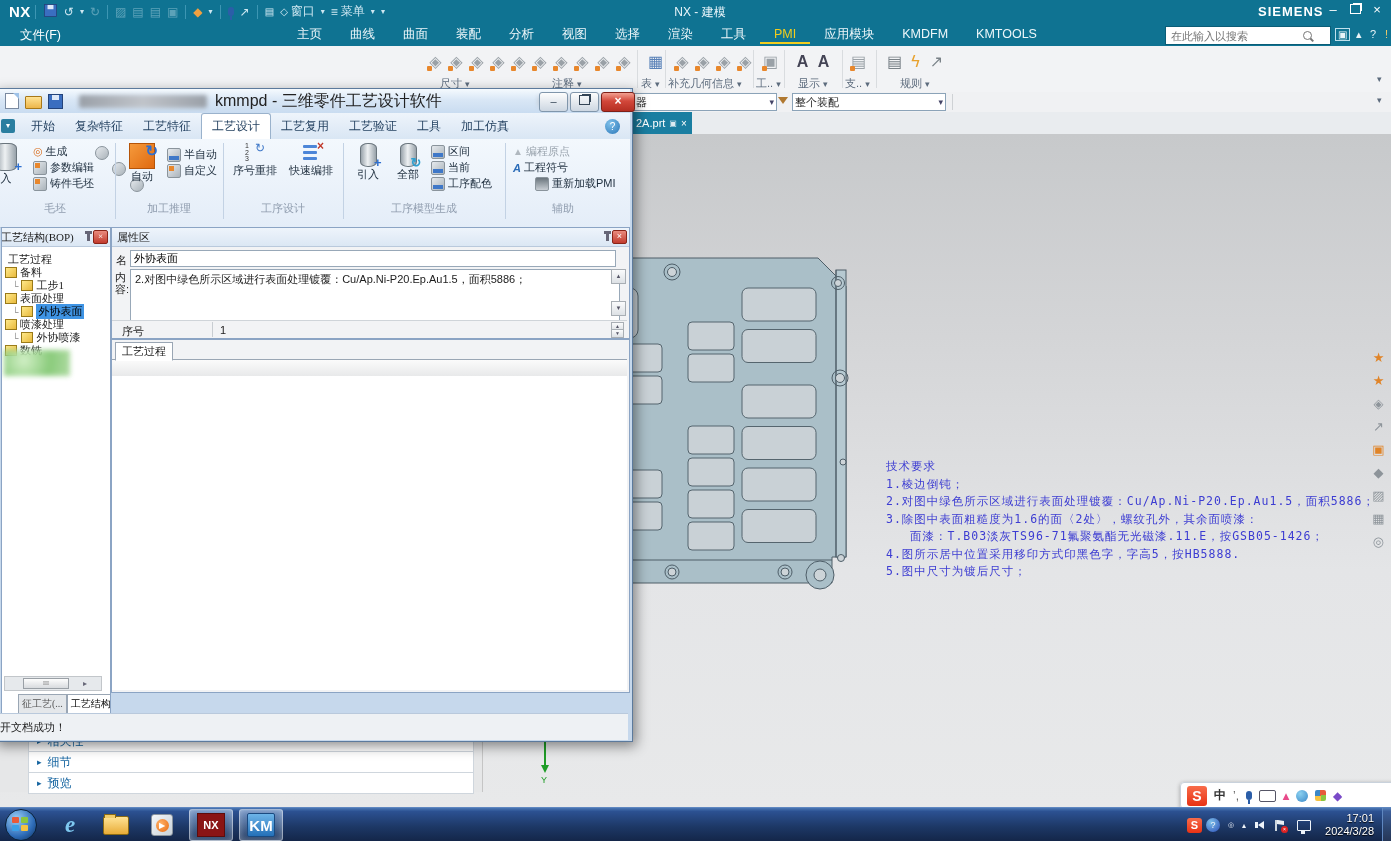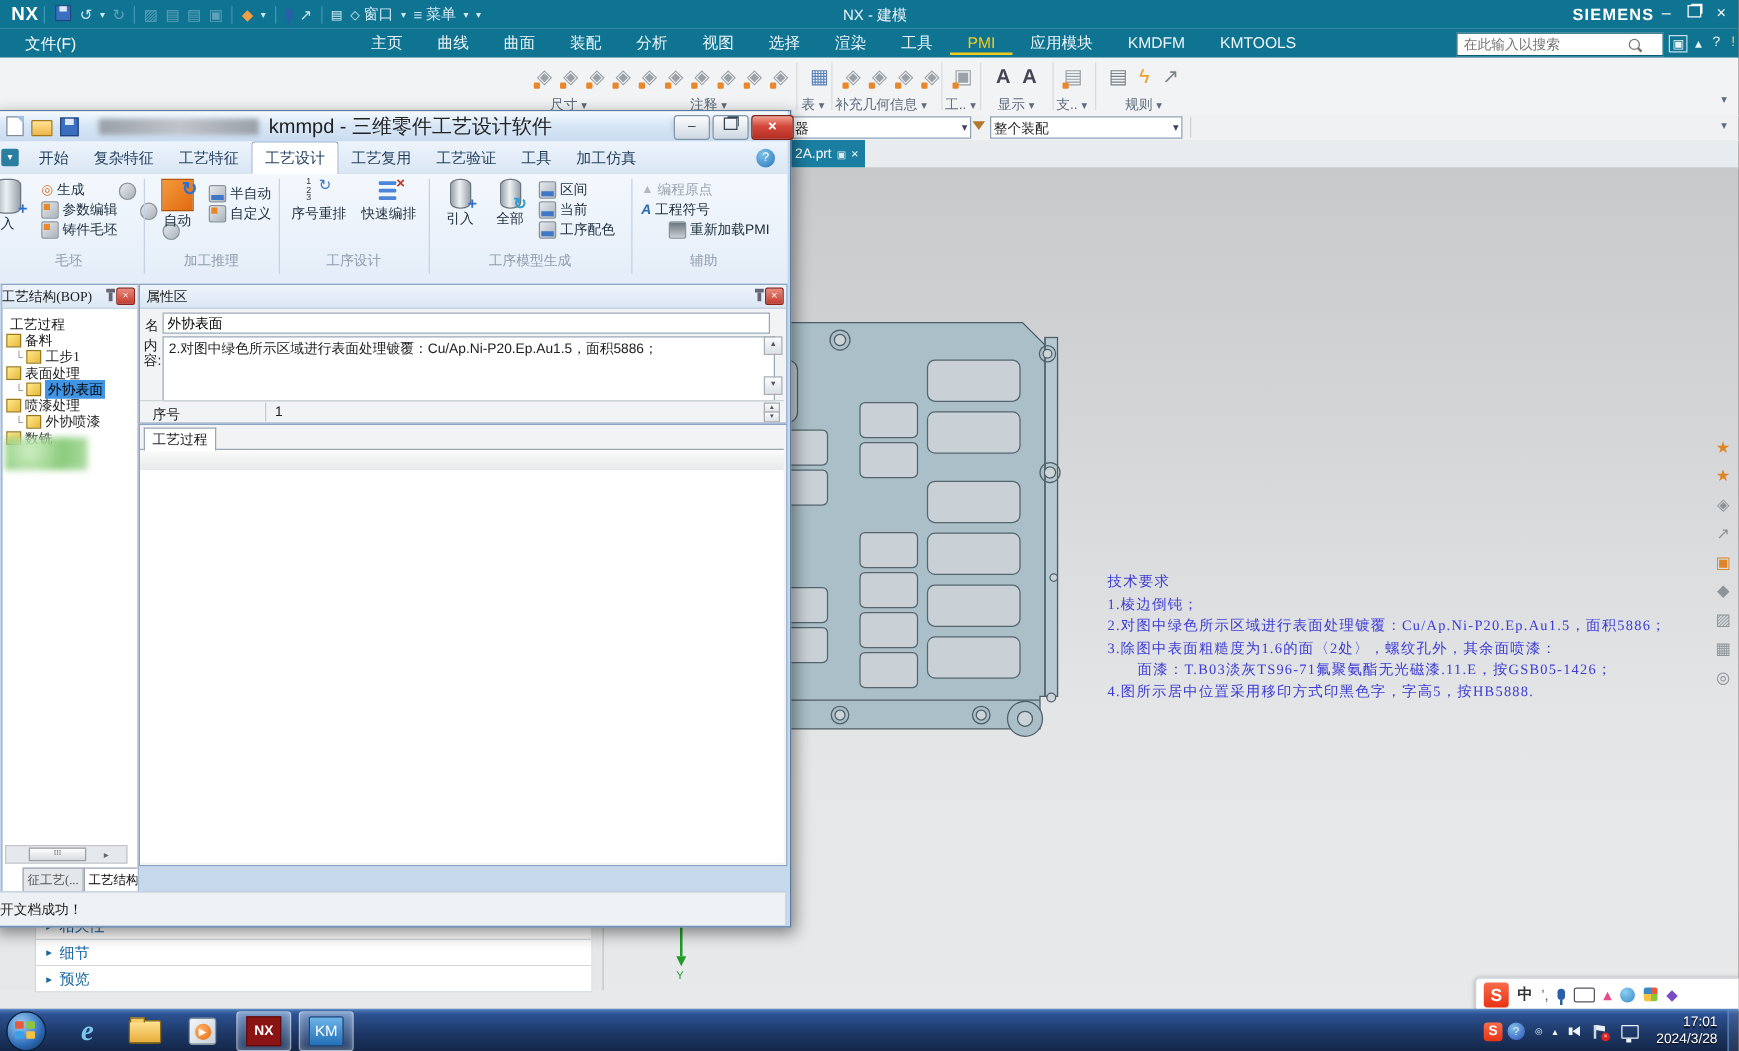--- a/index.html
+++ b/index.html
@@ -116,21 +116,21 @@
   .orb{width:30px;height:30px;border-radius:50%;background:radial-gradient(circle at 35% 30%,#9cd0f8,#2e6cb8 60%,#0d2c55);border:1px solid #0a2038;position:relative;}
   .orb .q{position:absolute;width:7px;height:6px;border-radius:1px;}
   .tbtn{width:42px;height:30px;border-radius:3px;display:flex;align-items:center;justify-content:center;}
   .tbtn.active{background:linear-gradient(180deg,rgba(200,225,250,.45),rgba(120,160,210,.2));border:1px solid rgba(255,255,255,.5);box-shadow:inset 0 0 6px rgba(255,255,255,.35);}
   .ie-e{color:#7ec8f0;font-size:23px;font-style:italic;font-weight:bold;font-family:"Liberation Serif",serif;}
   .folder-ic{width:24px;height:17px;background:linear-gradient(180deg,#ffe394,#e8ac38);border:1px solid #8a6a14;border-radius:2px;position:relative;}
   .folder-ic::before{content:"";position:absolute;left:0;top:-3px;width:10px;height:3px;background:#f2cd6a;border:1px solid #8a6a14;border-bottom:none;}
   .wmp-ic{width:20px;height:20px;background:linear-gradient(135deg,#f4f6f8,#c8d2da);border:1px solid #8a949e;display:flex;align-items:center;justify-content:center;border-radius:3px;}
   .wmp-dot{width:13px;height:13px;border-radius:50%;background:radial-gradient(circle at 35% 35%,#ffb066,#e86a10);color:#fff;font-size:8px;text-align:center;line-height:13px;}
   .nx-ic{width:26px;height:22px;background:#8a1414;color:#fff;font-weight:bold;font-size:11px;display:flex;align-items:center;justify-content:center;border:1px solid #5c0c0c;}
-  .km-ic{width:26px;height:22px;background:linear-gradient(180deg,#6db4e8,#2470b8);color:#fff;font-weight:normal;font-size:12px;display:flex;align-items:center;justify-content:center;border:1px solid #1a4a80;border-radius:2px;}
+  .km-ic{width:26px;height:22px;background:linear-gradient(180deg,#6db4e8,#2470b8);color:#fff;font-weight:bold;font-size:15px;display:flex;align-items:center;justify-content:center;border:1px solid #1a4a80;border-radius:2px;}
   .tray-ic{color:#eef4fa;font-size:11px;margin:0 4px;}
   .sogou-s{background:linear-gradient(180deg,#f86c4a,#e83214);color:#fff;font-weight:bold;border-radius:3px;text-align:center;}
   .clock{color:#fff;font-size:11px;text-align:right;line-height:13px;text-shadow:0 1px 1px #000;}
   .spk-tri{width:0;height:0;border-top:4px solid transparent;border-bottom:4px solid transparent;border-right:6px solid #eef4fa;}
   .spk-box{width:3px;height:6px;background:#eef4fa;}
   .flag-ic{width:10px;height:11px;position:relative;}
   .flag-ic::before{content:"";position:absolute;left:0;top:0;width:9px;height:7px;background:#e8eef4;clip-path:polygon(0 0,100% 20%,100% 80%,0 60%);}
   .flag-ic::after{content:"";position:absolute;left:0;top:0;width:1.5px;height:11px;background:#cdd6de;}
   .flag-x{position:absolute;right:-3px;bottom:-2px;width:7px;height:7px;border-radius:50%;background:#d22;color:#fff;font-size:5px;line-height:7px;text-align:center;}
   .net-ic{width:12px;height:9px;border:1.5px solid #eef4fa;border-radius:1px;position:relative;}
@@ -352,27 +352,28 @@
         <circle cx="841" cy="558" r="3.5" fill="#cdd4d8"></circle>
         <circle cx="820" cy="575" r="14" fill="#aabfc8"></circle>
           <circle cx="820" cy="575" r="6" fill="#cdd4d8"></circle>
         <circle cx="672" cy="572" r="7" fill="none"></circle>
           <circle cx="672" cy="572" r="4" fill="#cdd4d8"></circle>
         <circle cx="785" cy="572" r="7" fill="none"></circle>
           <circle cx="785" cy="572" r="4" fill="#cdd4d8"></circle>
       </g>
     </svg>
 
-    <div class="abs technotes" style="left:886px;top:324px;font-family:Liberation Serif, serif;">
+    <div class="abs technotes" style="left:886px;top:324px;">
       <div>技术要求</div>
       <div>1.棱边倒钝；</div>
       <div>2.对图中绿色所示区域进行表面处理镀覆：Cu/Ap.Ni-P20.Ep.Au1.5，面积5886；</div>
       <div>3.除图中表面粗糙度为1.6的面〈2处〉，螺纹孔外，其余面喷漆：</div>
       <div class="tn-indent">面漆：T.B03淡灰TS96-71氟聚氨酯无光磁漆.11.E，按GSB05-1426；</div>
       <div>4.图所示居中位置采用移印方式印黑色字，字高5，按HB5888.</div>
+      <div>5.图中尺寸为镀后尺寸；</div>
     </div>
 
     <div class="abs axis-line" style="left:544px;top:601px;height:30px;"></div>
     <div class="abs axis-head" style="left:541px;top:631px;"></div>
     <div class="abs axis-lbl" style="left:541px;top:641px;">Y</div>
 
     <div class="abs" style="left:1369px;top:216px;display:flex;flex-direction:column;gap:3px;">
       <span class="vp-tool orange">★</span>
       <span class="vp-tool orange">★</span>
       <span class="vp-tool">◈</span>

